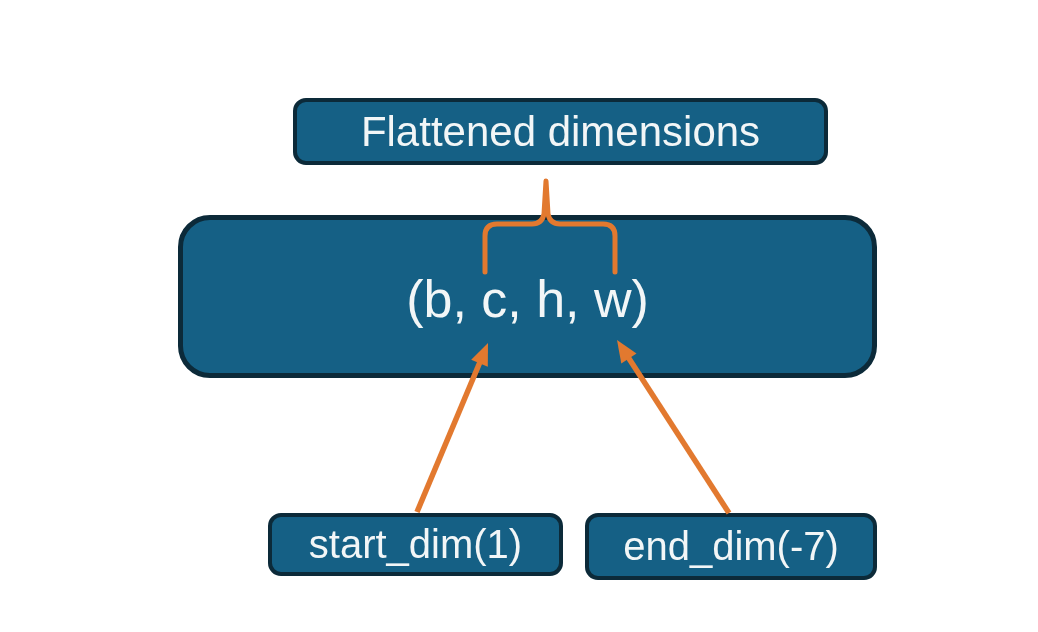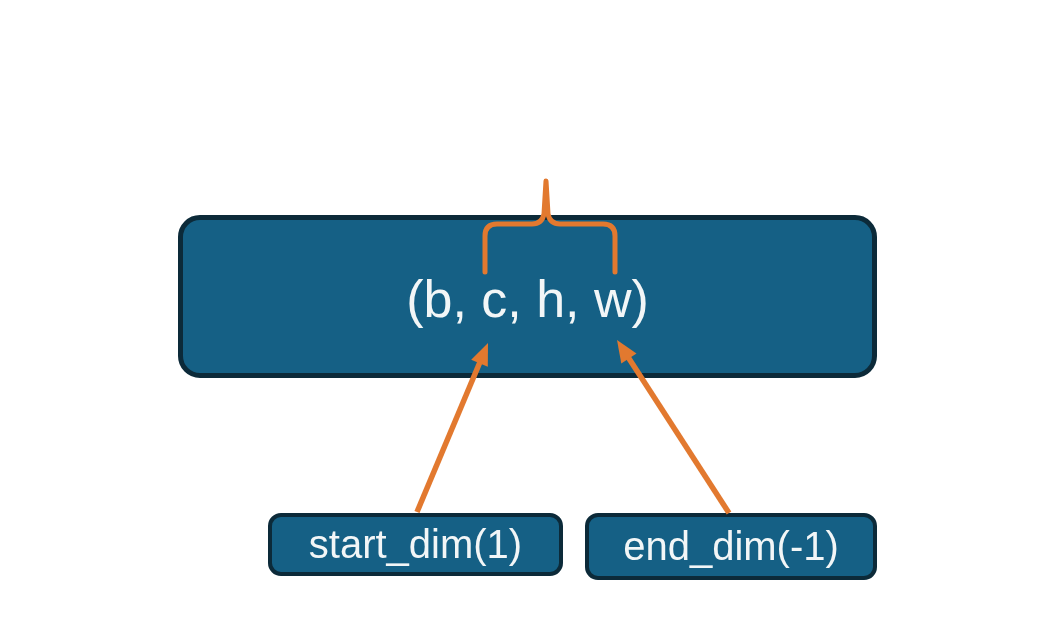--- a/index.html
+++ b/index.html
@@ -29,21 +29,21 @@
   }
   .node-flattened {
     left: 293px; top: 98px;
     width: 535px; height: 67px;
     font-size: 42px;
   }
   .node-tensor {
     left: 178px; top: 215px;
     width: 699px; height: 163px;
     border-width: 5px;
-    border-radius: 22px;
+    border-radius: 32px;
     font-size: 52px;
     padding-top: 4px;
   }
   .node-start {
     left: 268px; top: 513px;
     width: 295px; height: 63px;
     font-size: 40px;
   }
   .node-end {
     left: 585px; top: 513px;
@@ -72,31 +72,34 @@
   .arrow-line {
     stroke-width: 5.5;
     stroke-linecap: butt;
   }
 </style>
 </head>
 <body>
 
 <div class="canvas">
 
+  <div class="node node-flattened">
+    <span>Flattened dimensions</span>
+  </div>
 
   <div class="node node-tensor">
     <span>(b, c, h, w)</span>
   </div>
 
   <div class="node node-start">
     <span>start_dim(1)</span>
   </div>
 
   <div class="node node-end">
-    <span>end_dim(-1)</span>
+    <span>end_dim(-7)</span>
   </div>
 
   <svg class="overlay" viewBox="0 0 1038 632" xmlns="http://www.w3.org/2000/svg">
 
     <path class="accent-stroke brace" d="M485,272 L485,236 Q485,224 497,224 L532,224 Q542,224 544,214
              L546,181 L548,214 Q550,224 560,224 L603,224 Q615,224 615,236 L615,272"></path>
 
     <g>
       <line class="accent-stroke arrow-line" x1="417" y1="512" x2="480" y2="362"></line>
       <polygon class="accent-fill" points="488,343 487.8,366.8 471.2,359.8"></polygon>

